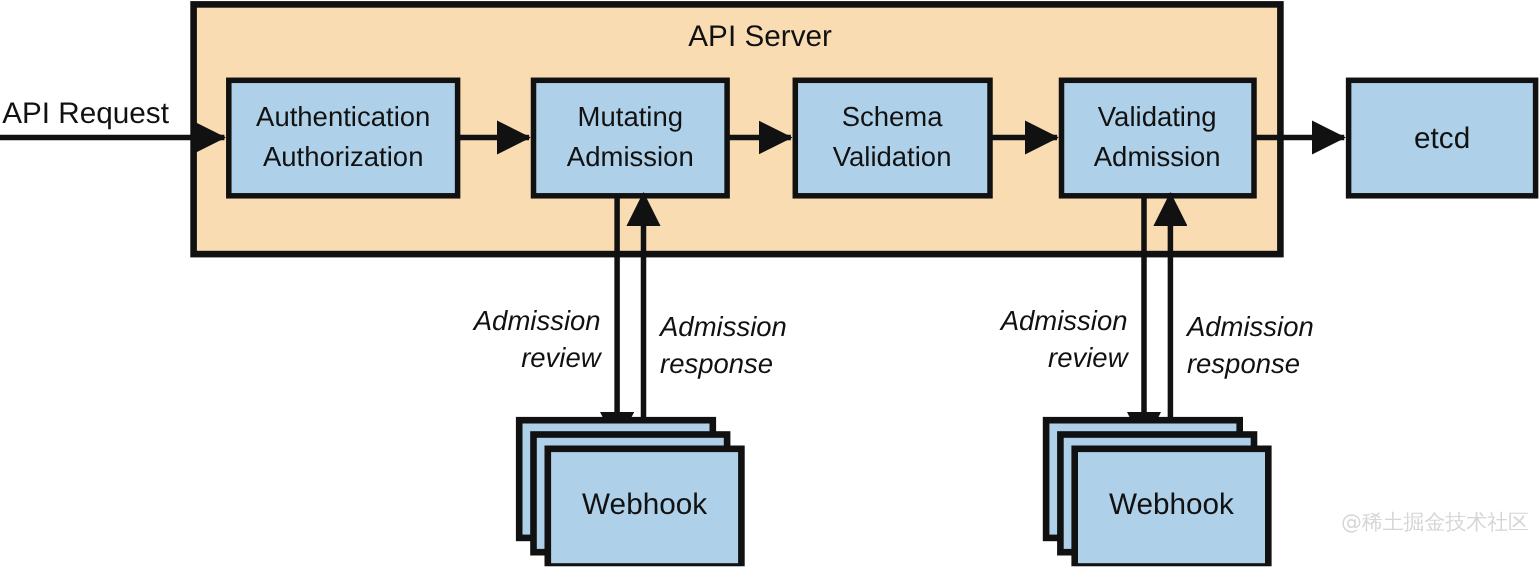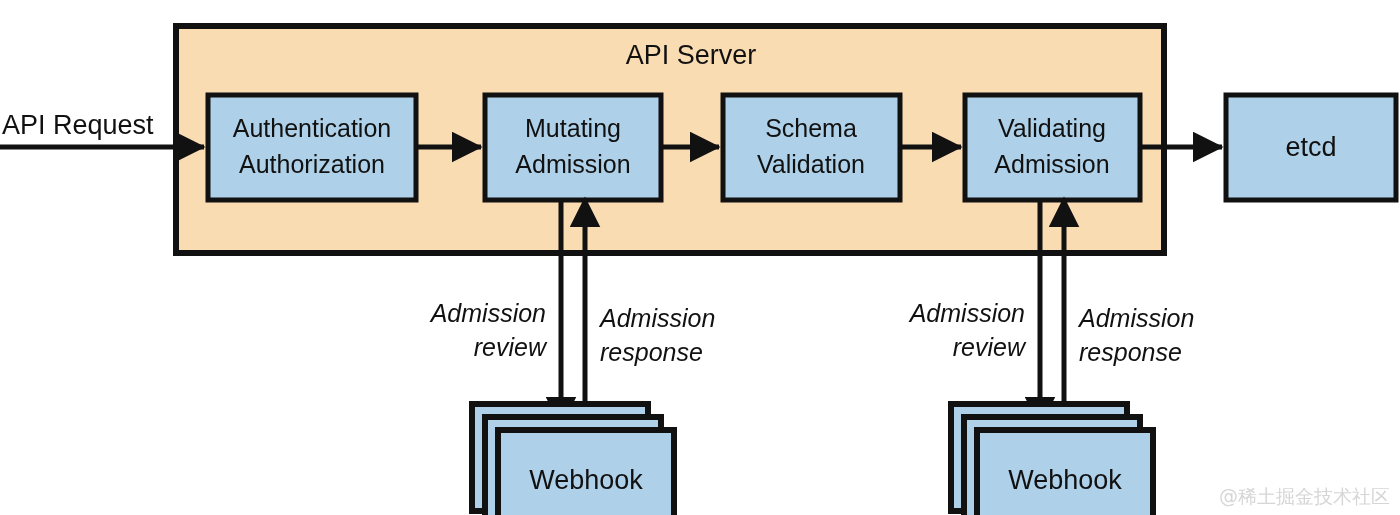--- a/index.html
+++ b/index.html
@@ -11,21 +11,20 @@
     width: 1400px;
     height: 515px;
     font-family: "Liberation Sans", sans-serif;
     overflow: hidden;
   }
   #stage {
     position: relative;
     width: 1400px;
     height: 458px;
     background: #ffffff;
-    margin-top: 22px;
   }
   #diagram-svg {
     position: absolute;
     left: 0;
     top: 0;
     width: 1400px;
     height: 515px;
   }
   .box-label {
     font-family: "Liberation Sans", sans-serif;

